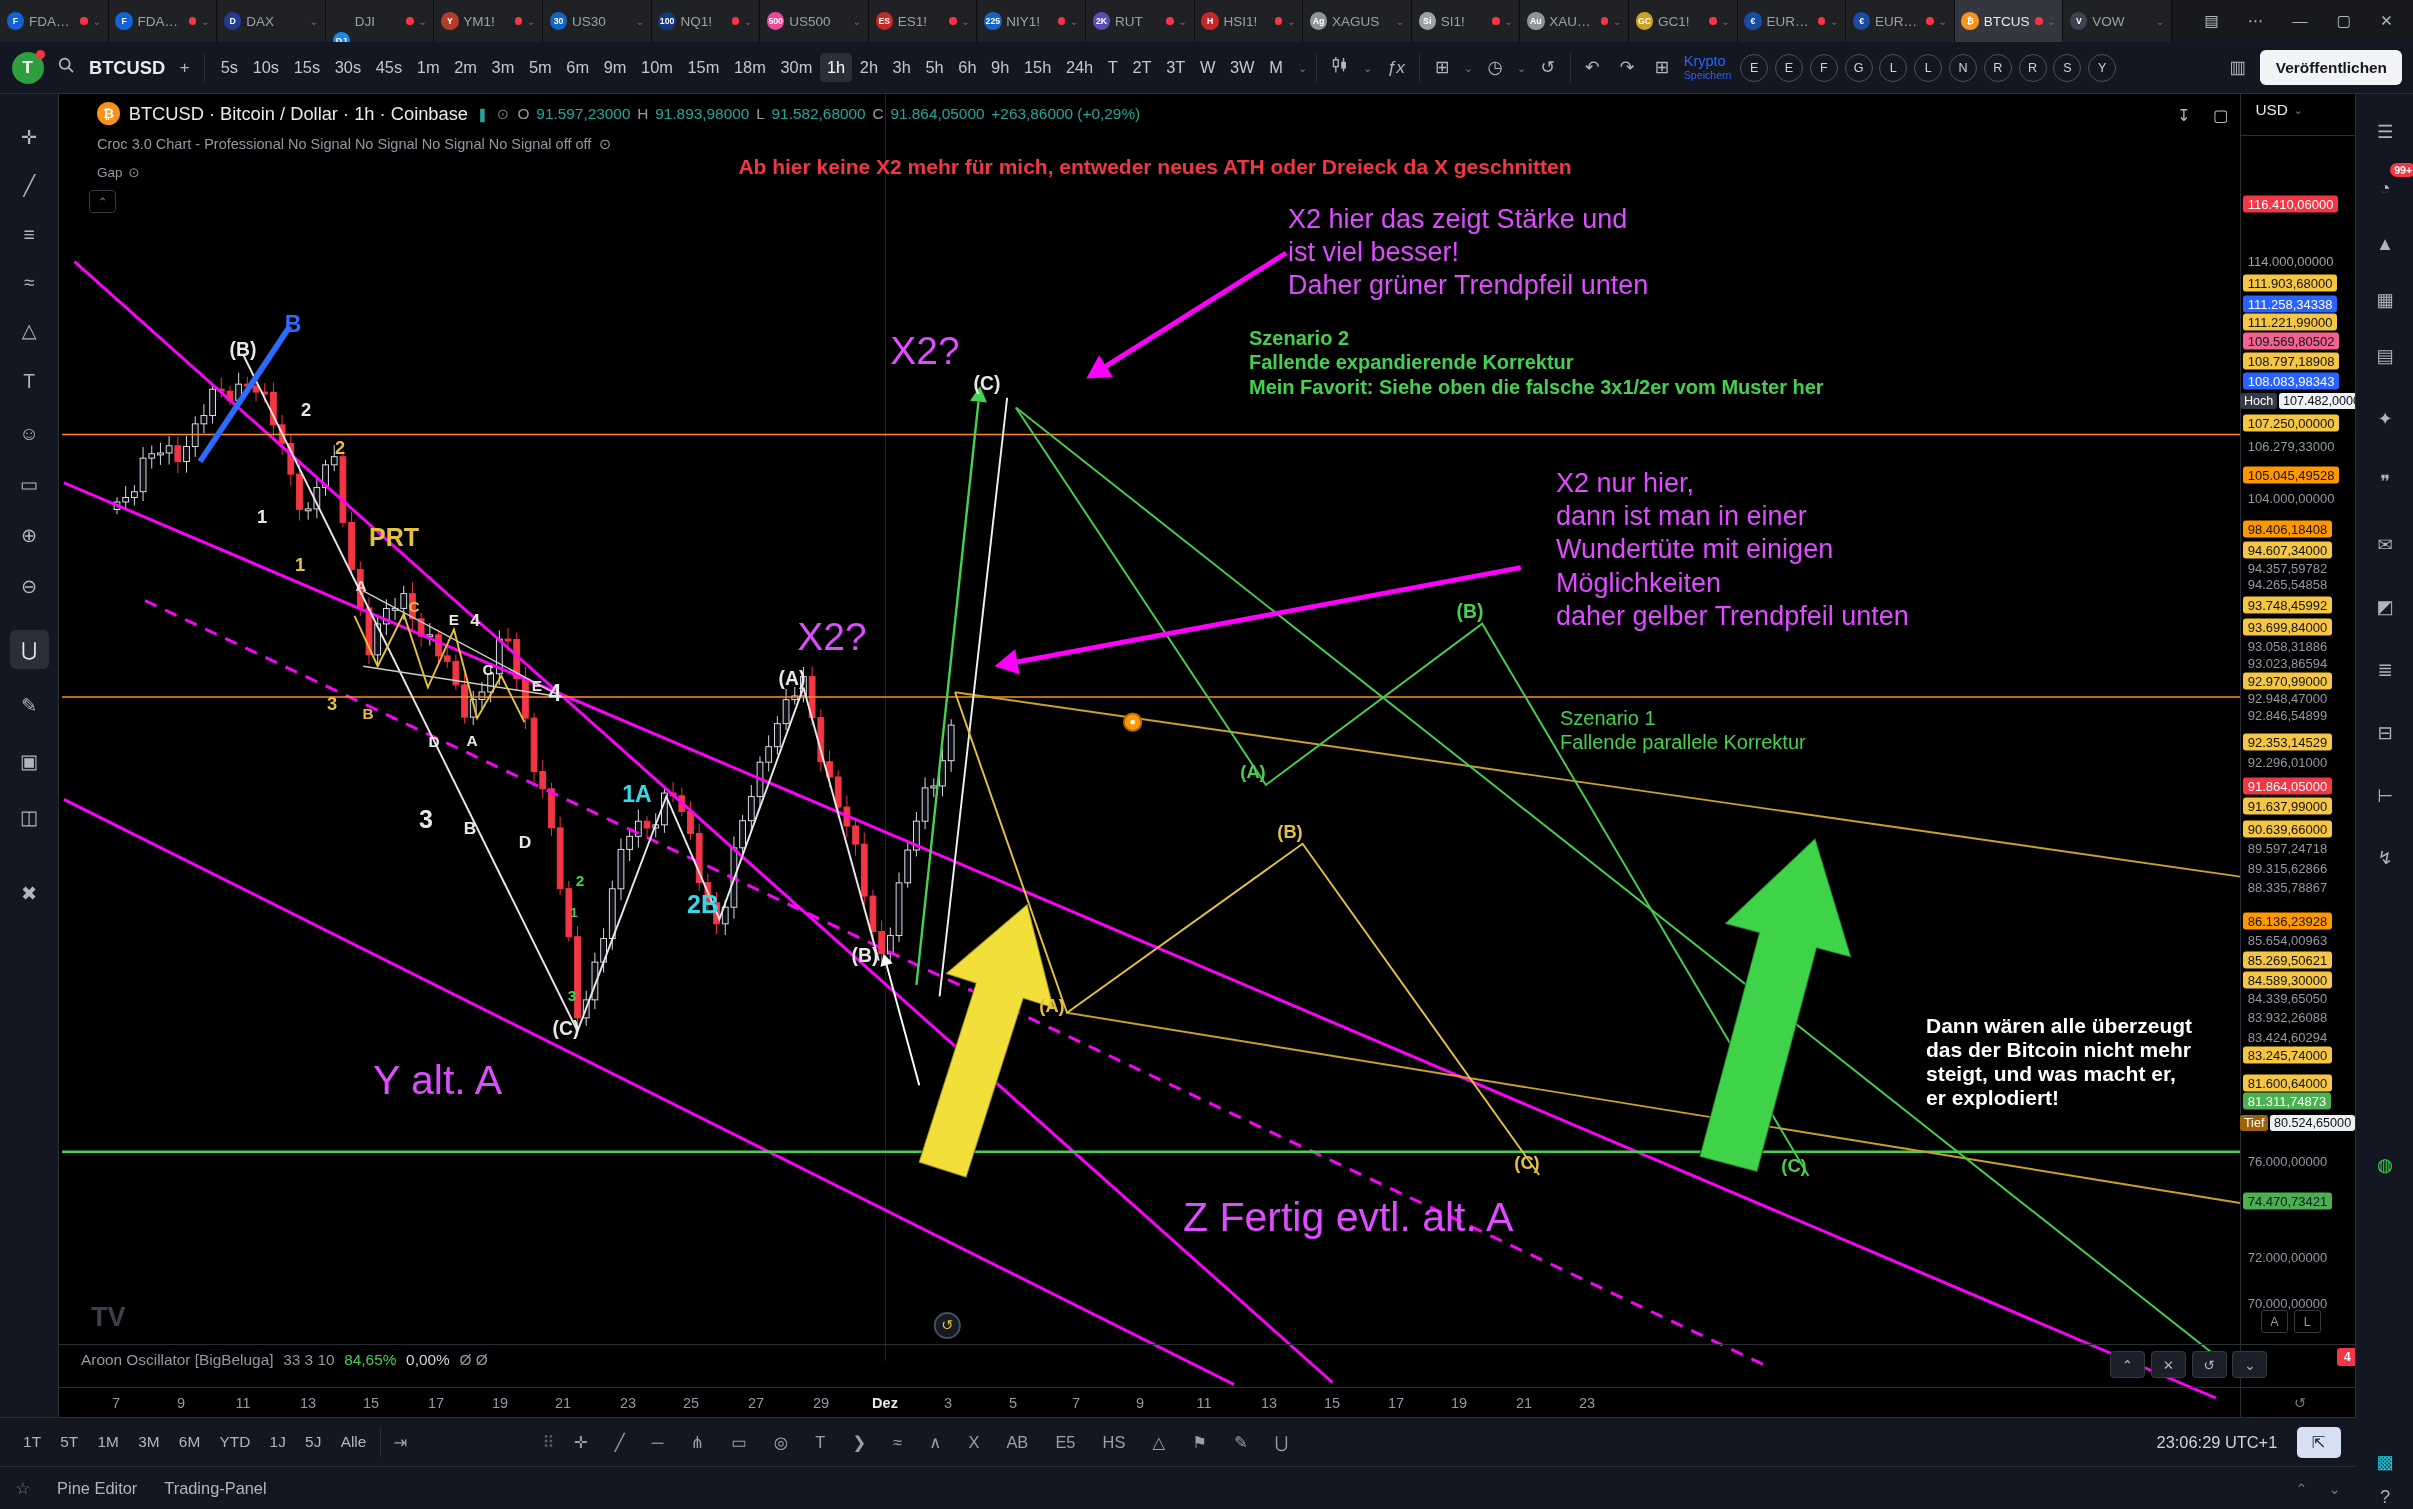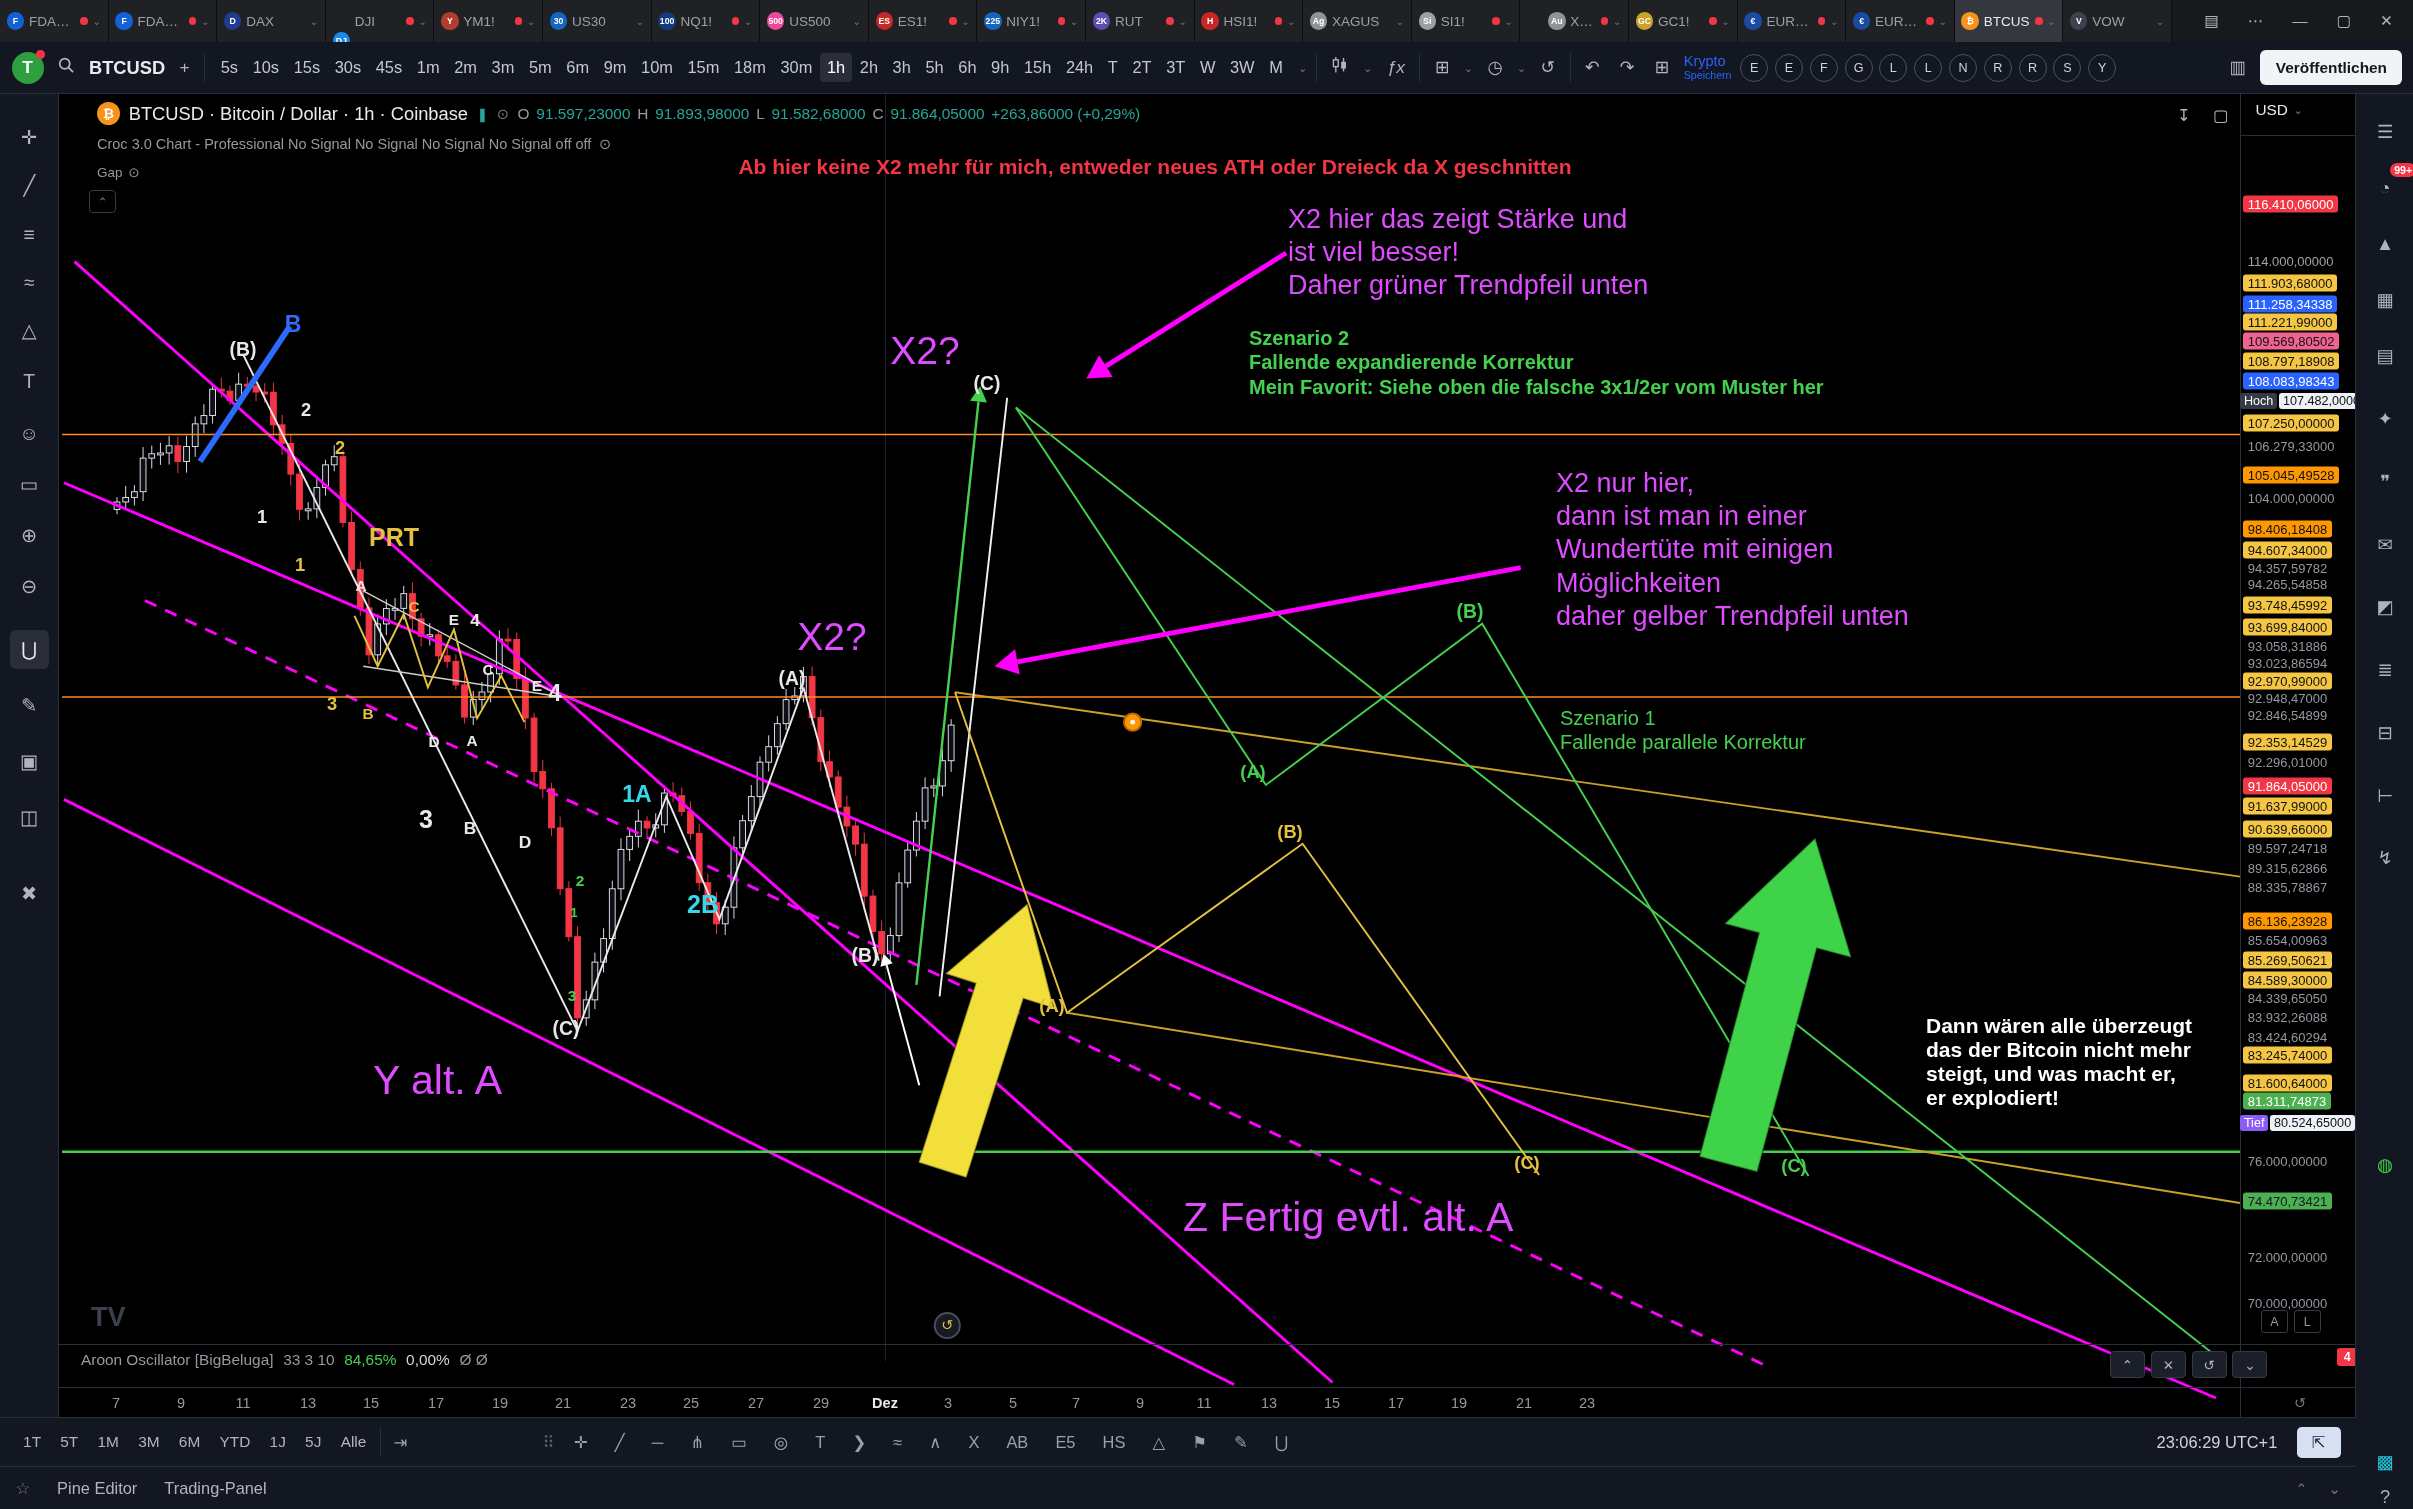--- a/index.html
+++ b/index.html
@@ -158,21 +158,21 @@
         <span class="tlabel">XAGUS</span>
         <span class="tcaret">⌄</span>
       </div>
       <div class="tab">
         <span class="fav" style="background: rgb(154, 160, 166);">Si</span>
         <span class="tlabel">SI1!</span>
         <span class="tbadge"></span>
         <span class="tcaret">⌄</span>
       </div>
       <div class="tab">
-        <span class="fav" style="background: rgb(142, 148, 153); margin-left: 21px;">Au</span>
+        <span class="fav" style="background: rgb(142, 148, 153);">Au</span>
         <span class="tlabel">XAUUS</span>
         <span class="tbadge"></span>
         <span class="tcaret">⌄</span>
       </div>
       <div class="tab">
         <span class="fav" style="background: rgb(201, 162, 39);">GC</span>
         <span class="tlabel">GC1!</span>
         <span class="tbadge"></span>
         <span class="tcaret">⌄</span>
       </div>
@@ -719,21 +719,21 @@
       <div class="chip" style="top: 805px; color: rgb(149, 152, 161);">85.654,00963</div>
       <div class="chip" style="top: 825px; color: rgb(17, 17, 17); background: rgb(245, 198, 68);">85.269,50621</div>
       <div class="chip" style="top: 845px; color: rgb(17, 17, 17); background: rgb(245, 198, 68);">84.589,30000</div>
       <div class="chip" style="top: 863px; color: rgb(149, 152, 161);">84.339,65050</div>
       <div class="chip" style="top: 882px; color: rgb(149, 152, 161);">83.932,26088</div>
       <div class="chip" style="top: 902px; color: rgb(149, 152, 161);">83.424,60294</div>
       <div class="chip" style="top: 920px; color: rgb(17, 17, 17); background: rgb(245, 198, 68);">83.245,74000</div>
       <div class="chip" style="top: 948px; color: rgb(17, 17, 17); background: rgb(245, 198, 68);">81.600,64000</div>
       <div class="chip" style="top: 966px; color: rgb(255, 255, 255); background: rgb(76, 175, 80);">81.311,74873</div>
       <div class="chiprow" style="top: 988px;">
-        <span style="background: #8b5cf6; color: rgb(255, 255, 255); padding: 1px 3.9px; border-radius: 2.9px;">Tief</span>
+        <span style="background: #a16207; color: rgb(255, 255, 255); padding: 1px 3.9px; border-radius: 2.9px;">Tief</span>
         <span style="background: rgb(238, 241, 247); color: rgb(17, 17, 17); padding: 1px 3.9px; border-radius: 2.9px;">80.524,65000</span>
       </div>
       <div class="chip" style="top: 1026px; color: rgb(149, 152, 161);">76.000,00000</div>
       <div class="chip" style="top: 1066px; color: #0f172a; background: rgb(76, 175, 80); text-align: right;">74.470,73421</div>
       <div class="chip" style="top: 1122px; color: rgb(149, 152, 161);">72.000,00000</div>
       <div class="chip" style="top: 1168px; color: rgb(149, 152, 161);">70.000,00000</div>
     </div>
   <div class="albtns">
     <div class="albtn">A</div>
     <div class="albtn">L</div>

